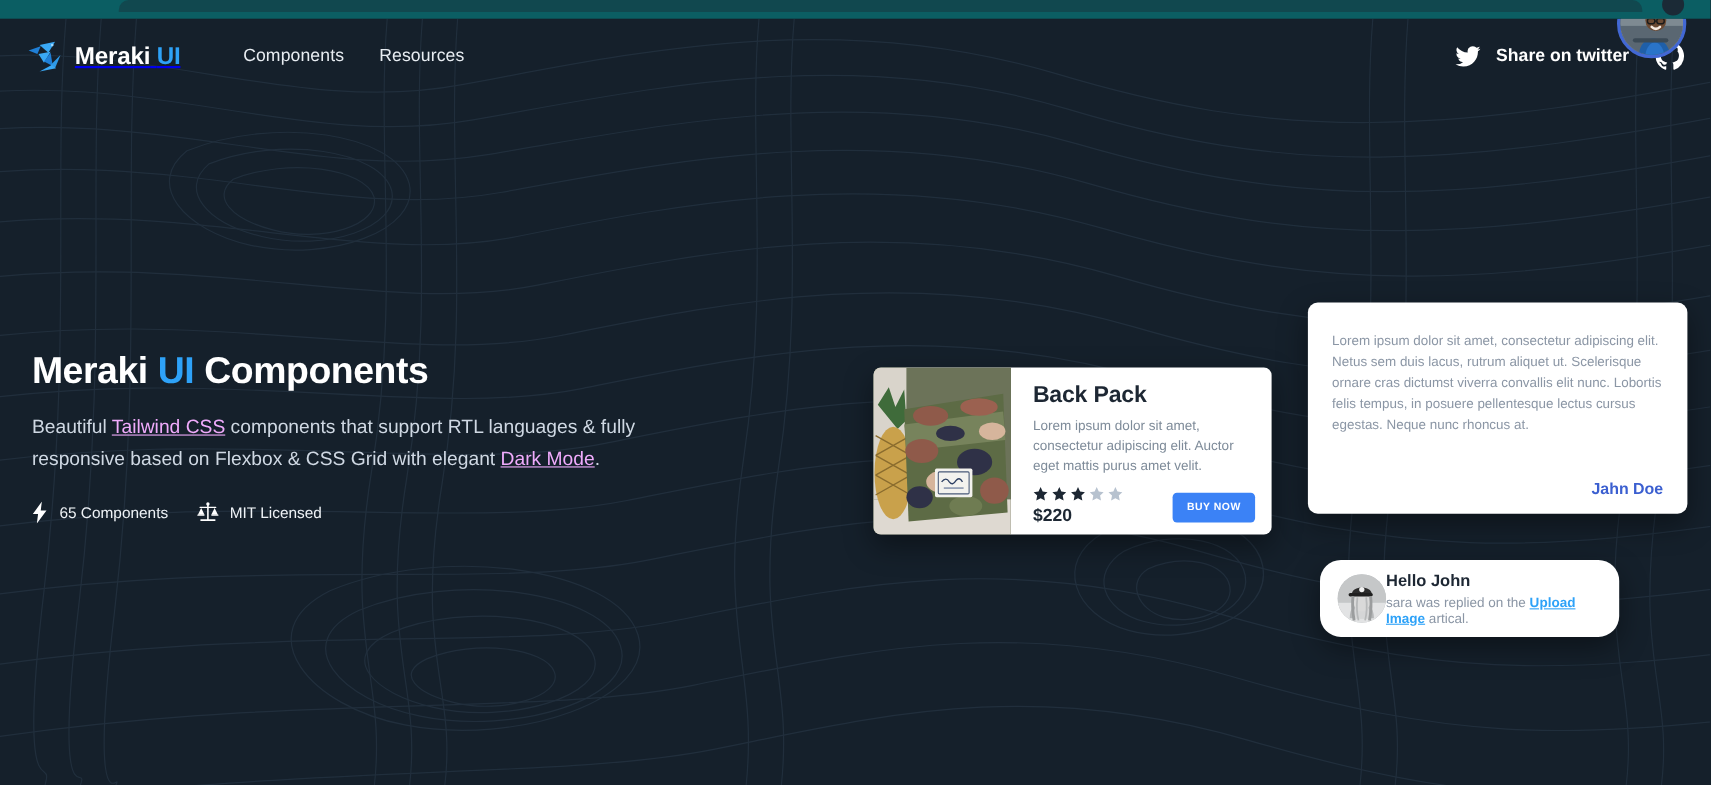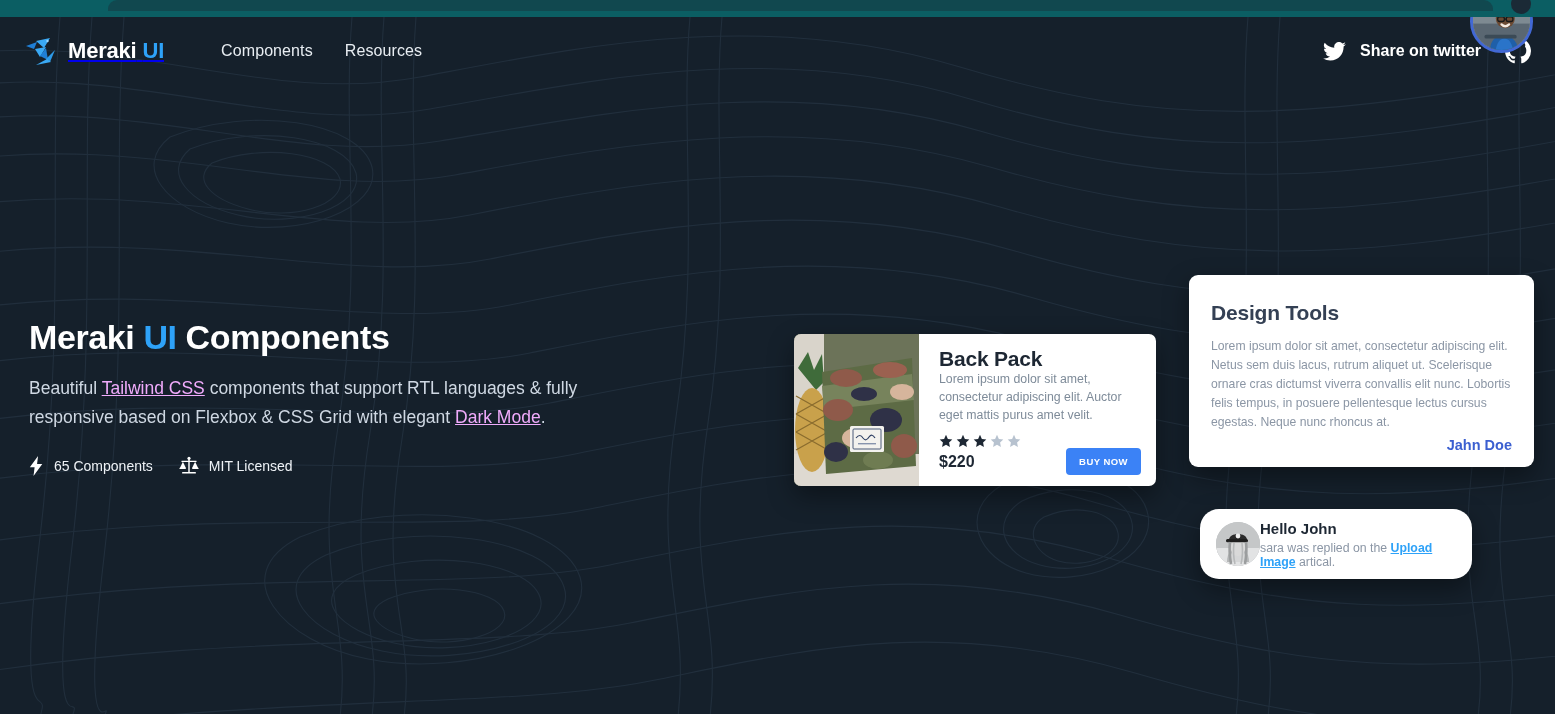--- a/index.html
+++ b/index.html
@@ -90,20 +90,21 @@
     background:#ffffff; border-radius:7px; display:flex; overflow:hidden;
     box-shadow:0 10px 26px rgba(0,0,0,.40); z-index:6;
   }
   #product-image{
     width:125px; height:152px; flex:0 0 125px; position:relative; overflow:hidden;
     background:#5c6348;
   }
   #product-body{ flex:1; padding:13px 17px 10px 20px; position:relative; }
   #product-title{
     font-size:21px; font-weight:bold; color:#1d2733; letter-spacing:-.2px;
+    margin-bottom:8px;
   }
   #product-desc{
     font-size:12.3px; line-height:1.46; color:#7e8b99; margin-bottom:9px;
     max-width:200px;
   }
   #product-stars{ display:flex; gap:3px; margin-bottom:5px; }
   #product-stars svg{ display:block; }
   #product-price{
     font-size:16px; font-weight:bold; color:#1d2733;
   }
@@ -351,21 +352,20 @@
       <circle cx="34" cy="27" r="10" fill="#6b4a33"></circle>
       <ellipse cx="34" cy="17" rx="11" ry="7" fill="#2b1c12"></ellipse>
       <rect x="26" y="25" width="7" height="5" rx="2" fill="none" stroke="#1a1a1a" stroke-width="1.4"></rect>
       <rect x="35" y="25" width="7" height="5" rx="2" fill="none" stroke="#1a1a1a" stroke-width="1.4"></rect>
       <path d="M33 27.5 h2" stroke="#1a1a1a" stroke-width="1.2"></path>
       <path d="M30 33 q4 4 8 0" stroke="#f4e9e0" stroke-width="2.4" fill="none" stroke-linecap="round"></path>
       <rect x="12" y="44" width="34" height="4" rx="2" fill="#3b4a56"></rect>
     </svg>
   </div>
   <div id="design-card">
-    <div id="design-title">Design Tools</div>
     <div id="design-desc">Lorem ipsum dolor sit amet, consectetur adipiscing elit. Netus sem duis lacus, rutrum aliquet ut. Scelerisque ornare cras dictumst viverra convallis elit nunc. Lobortis felis tempus, in posuere pellentesque lectus cursus egestas. Neque nunc rhoncus at.</div>
     <div id="design-author">Jahn Doe</div>
   </div>
 
   <div id="notif-card">
     <div id="notif-avatar">
       <svg class="avatar-photo" viewBox="0 0 44 44" preserveAspectRatio="xMidYMid slice">
         <rect width="44" height="44" fill="#c5c7c8"></rect>
         <rect y="26" width="44" height="18" fill="#e2e3e4"></rect>
         <path d="M11 40 C 11 20, 33 20, 33 40 Z" fill="#b4b6b7"></path>

